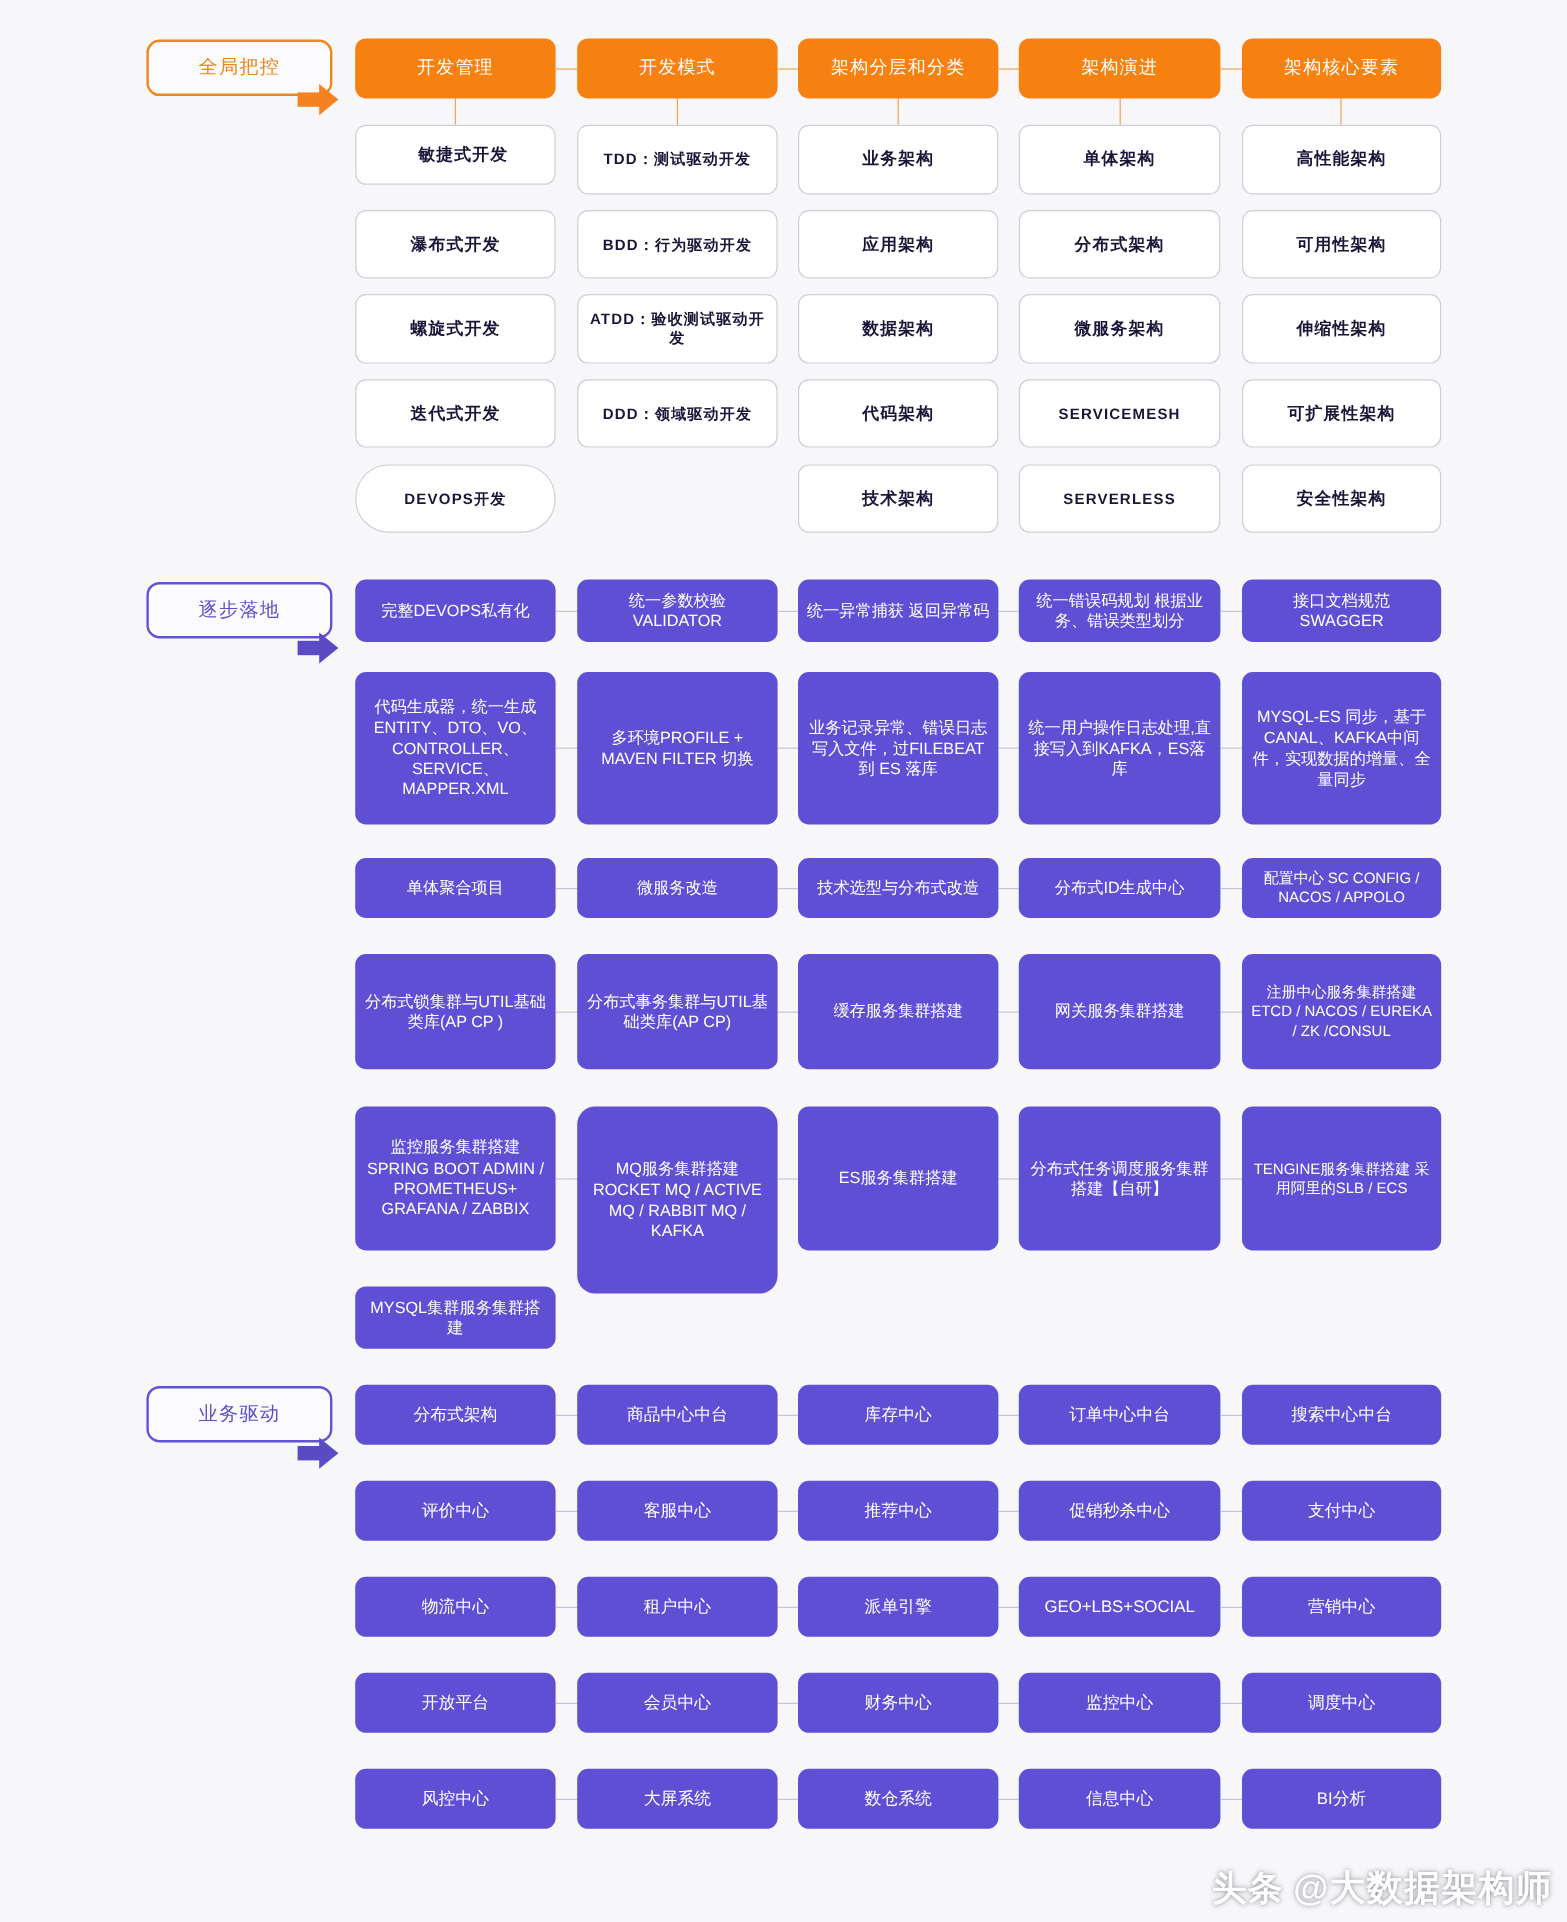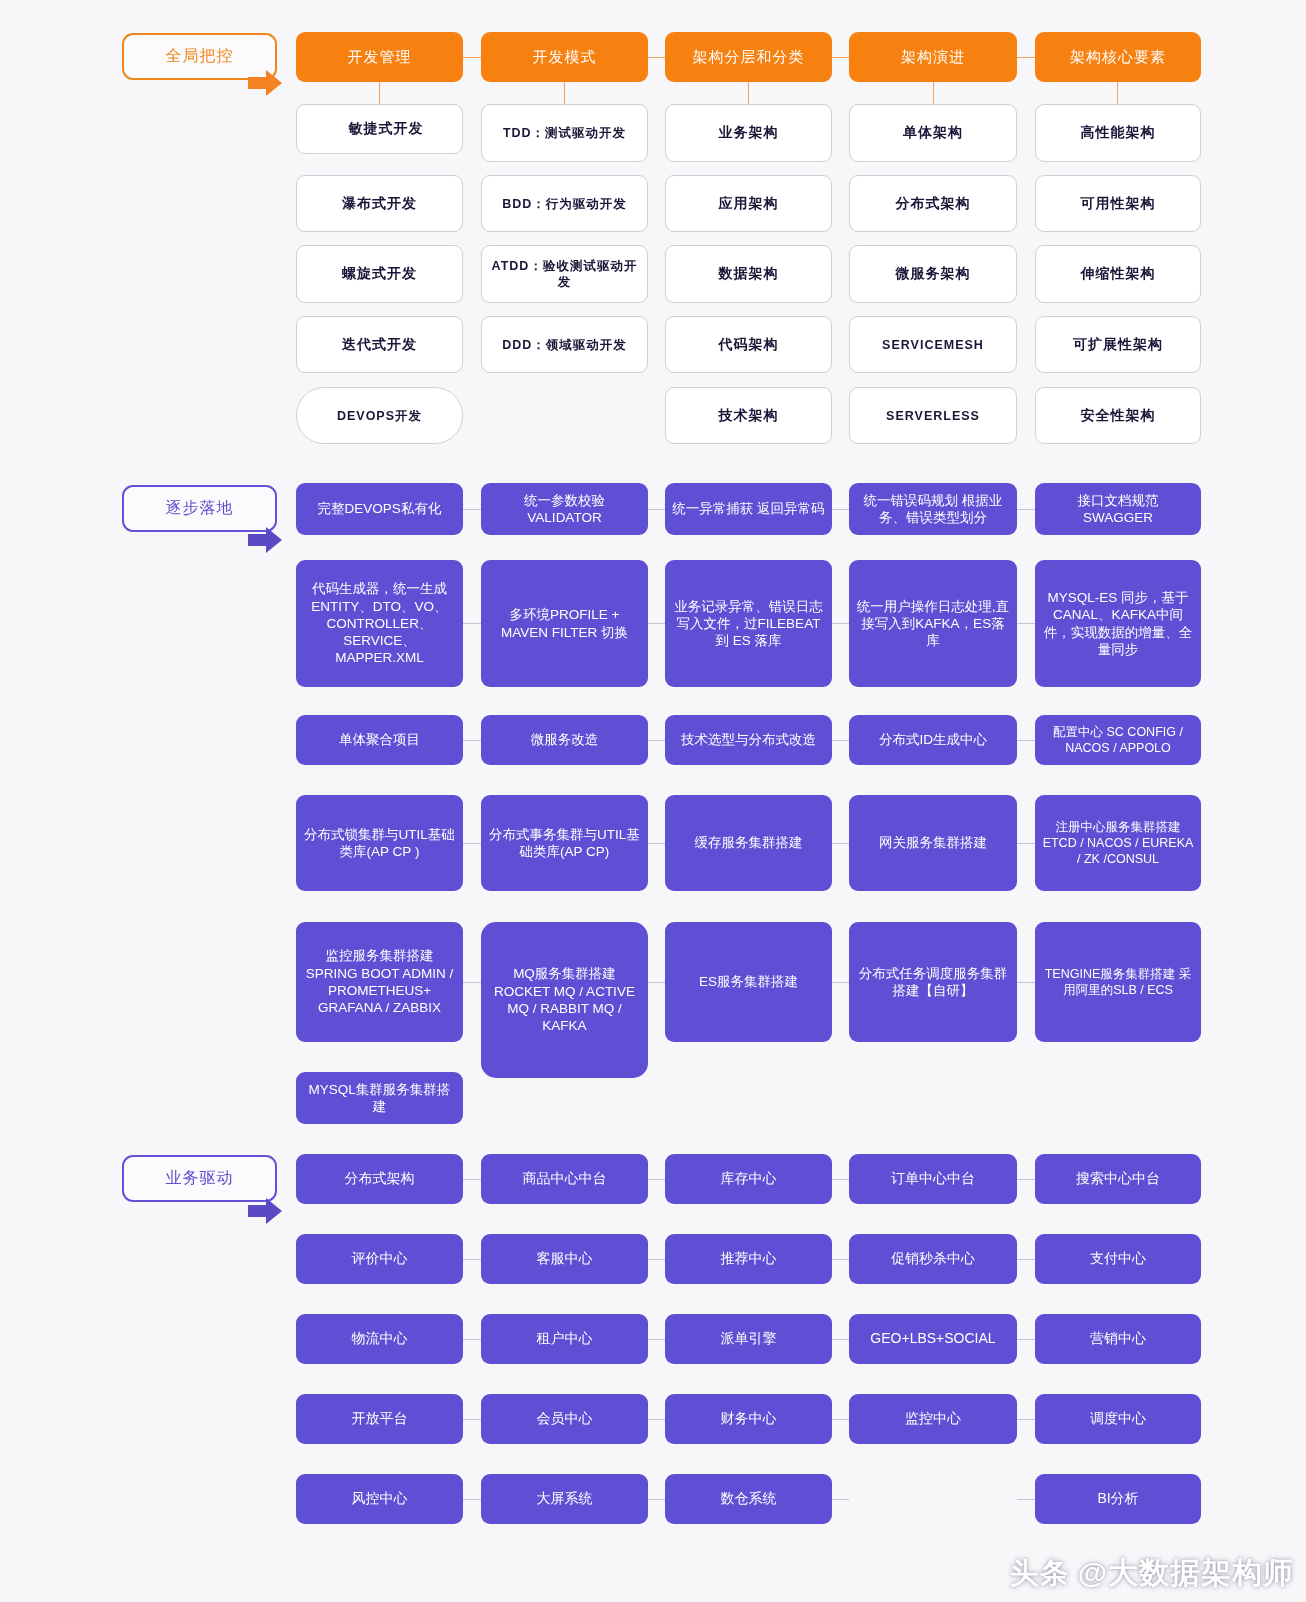--- a/index.html
+++ b/index.html
@@ -274,19 +274,20 @@
   <div class="node pbox biz" style="left:849px; top:1394px; width:168px; height:50px;">监控中心</div>
   <div class="node pbox biz" style="left:1035px; top:1394px; width:166px; height:50px;">调度中心</div>
 
   <div class="hline" style="left:463px; top:1499px; width:19px;"></div>
   <div class="hline" style="left:648px; top:1499px; width:17px;"></div>
   <div class="hline" style="left:832px; top:1499px; width:17px;"></div>
   <div class="hline" style="left:1017px; top:1499px; width:18px;"></div>
   <div class="node pbox biz" style="left:296px; top:1474px; width:167px; height:50px;">风控中心</div>
   <div class="node pbox biz" style="left:481px; top:1474px; width:167px; height:50px;">大屏系统</div>
   <div class="node pbox biz" style="left:665px; top:1474px; width:167px; height:50px;">数仓系统</div>
+  <div class="node pbox biz" style="left:849px; top:1474px; width:168px; height:50px;">信息中心</div>
   <div class="node pbox biz" style="left:1035px; top:1474px; width:166px; height:50px;">BI分析</div>
 
   <div class="watermark">
     <span class="wm-logo">头条</span>
     <span>@大数据架构师</span>
   </div>
 </div>
 
 </body></html>

